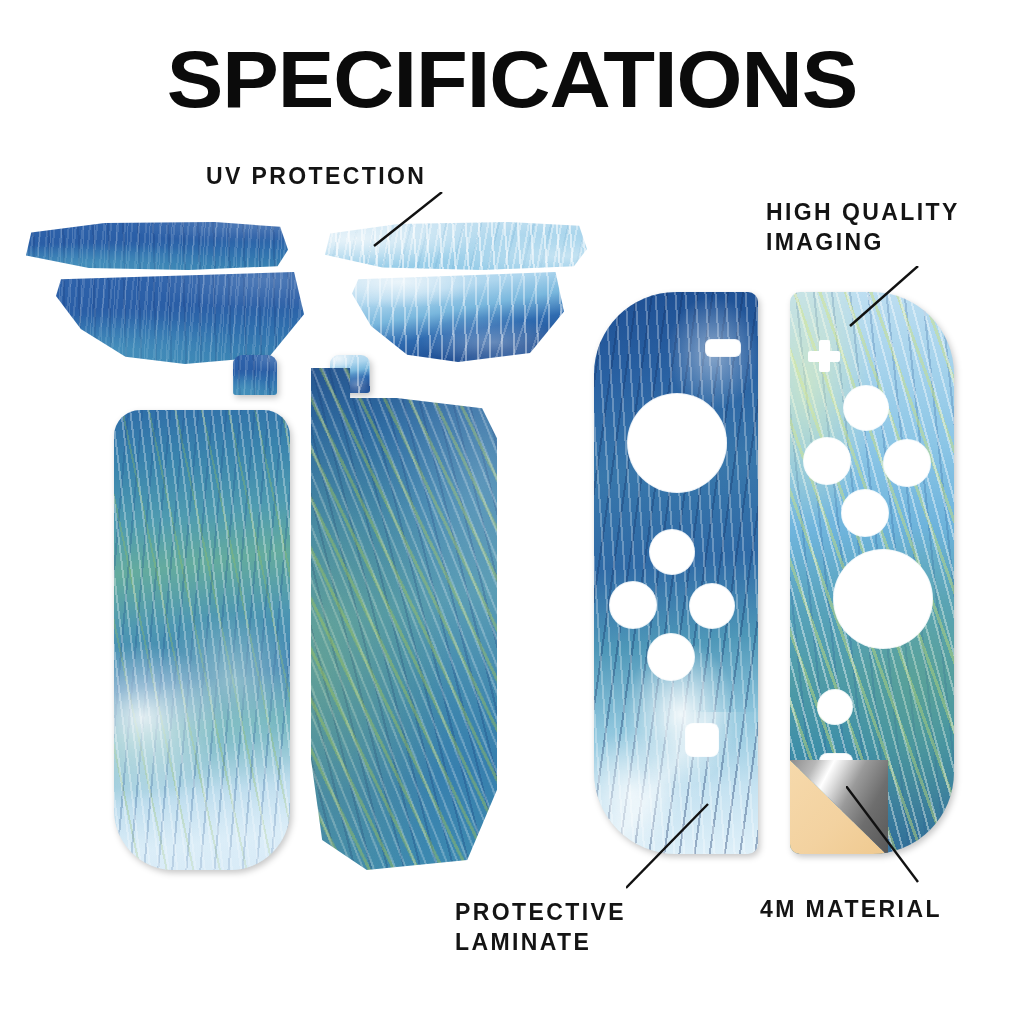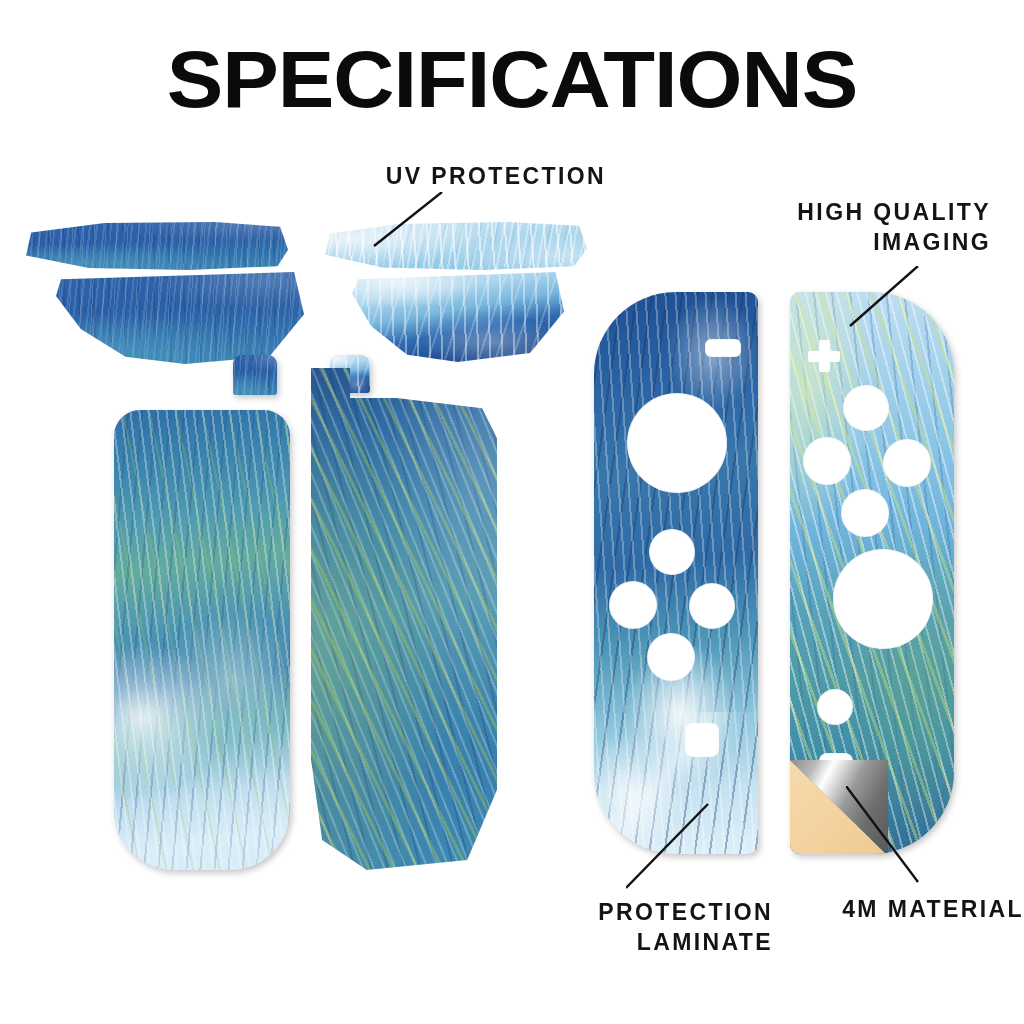--- a/index.html
+++ b/index.html
@@ -14,24 +14,24 @@
     text-align:center;
     font-size:80px; font-weight:700; letter-spacing:-1px;
     color:#0b0b0b; line-height:1;
     transform:scaleX(1.06); transform-origin:center top;
   }
 
   
   .callout {
     position:absolute; color:#141414; font-weight:600;
     font-size:23px; letter-spacing:2.4px; line-height:1.30;
-    text-align:right; white-space:pre-line;
+    text-align:left; white-space:pre-line;
   }
   #lbl-uv       { left:206px; top:162px; width:400px; }
-  #lbl-imaging  { left:739px; top:198px; width:252px; }
+  #lbl-imaging  { left:766px; top:198px; width:252px; }
   #lbl-laminate { left:455px; top:898px; width:318px; }
   #lbl-3m       { left:760px; top:895px; width:264px; }
 
   .leader { position:absolute; stroke:#111; stroke-width:2.4; fill:none; }
 
   
   .piece { position:absolute; overflow:hidden;
            filter:drop-shadow(2px 3px 3px rgba(0,0,0,.22)); }
   .art   { position:absolute; inset:0; }
 
@@ -296,17 +296,17 @@
     <line x1="0" y1="88" x2="82" y2="4"></line>
   </svg>
 
   <svg class="leader" style="left:846px; top:786px; width:78px; height:100px;">
     <line x1="0" y1="0" x2="72" y2="96"></line>
   </svg>
 
   <div class="callout" id="lbl-uv">UV PROTECTION</div>
   <div class="callout" id="lbl-imaging">HIGH QUALITY
 IMAGING</div>
-  <div class="callout" id="lbl-laminate">PROTECTION
+  <div class="callout" id="lbl-laminate">PROTECTIVE
 LAMINATE</div>
   <div class="callout" id="lbl-3m">4M MATERIAL</div>
 
 </div>
 
 </body></html>

